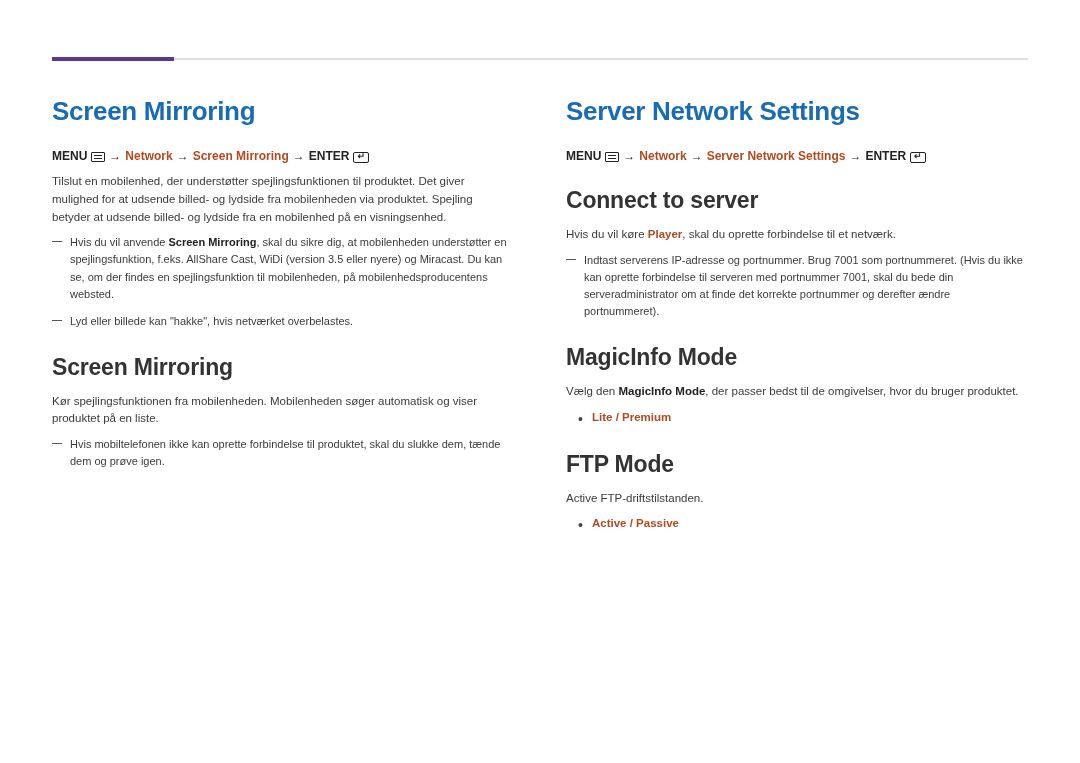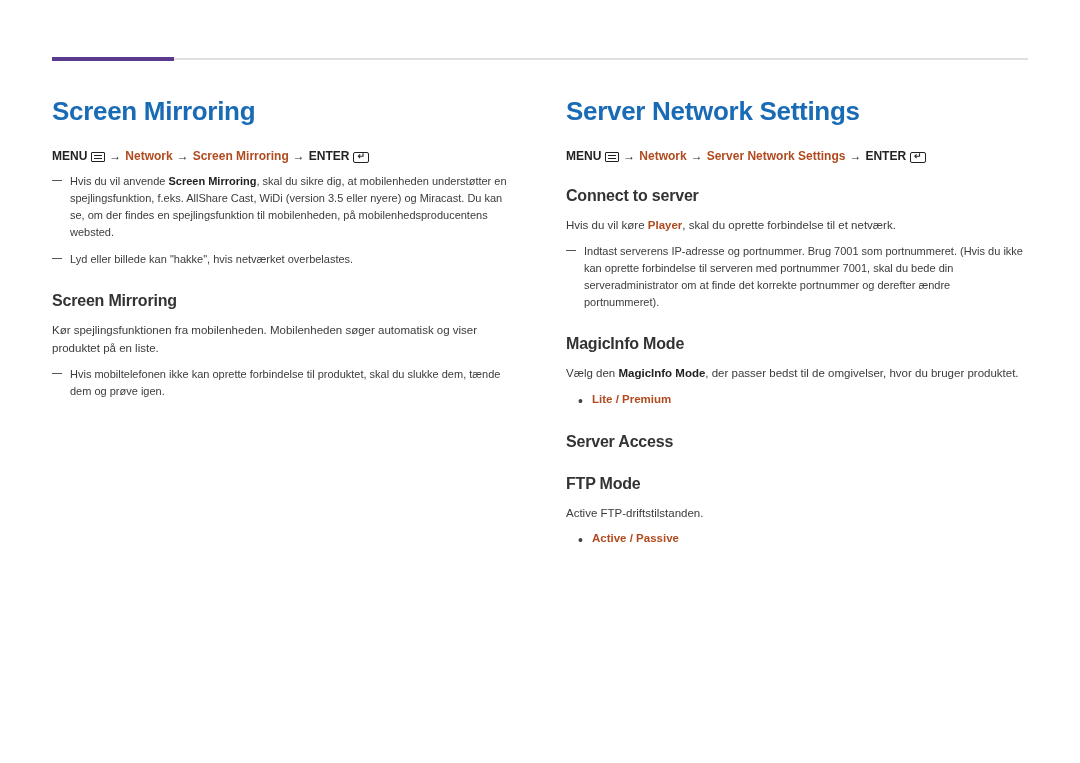--- a/index.html
+++ b/index.html
@@ -3,21 +3,21 @@
 <meta charset="utf-8">
 <style>
   * { box-sizing: border-box; margin: 0; padding: 0; }
   html, body { width: 1080px; height: 763px; background: #fff; font-family: "Segoe UI", "Helvetica Neue", Arial, sans-serif; color: #2a2a2a; }
   .page { padding: 58px 52px 0 52px; }
   .rule { height: 2px; background: #e0e0e0; margin-bottom: 36px; position: relative; }
   .rule-accent { position: absolute; left: 0; top: -1px; height: 4px; width: 122px; background: #5a3a8a; }
   .cols { display: flex; gap: 52px; }
   .col { flex: 1; }
   h1 { color: #1a6bb5; font-weight: 600; font-size: 26px; margin-bottom: 22px; letter-spacing: -0.3px; }
-  h2 { color: #333; font-weight: 600; font-size: 16px; margin-top: 24px; margin-bottom: 12px; letter-spacing: -0.2px; }
+  h2 { color: #333; font-weight: 600; font-size: 23px; margin-top: 24px; margin-bottom: 12px; letter-spacing: -0.2px; }
   .breadcrumb { font-size: 12px; font-weight: 700; margin-bottom: 10px; display: flex; flex-wrap: wrap; align-items: center; gap: 4px; }
   .breadcrumb .nav { color: #b04a1f; font-weight: 700; }
   .breadcrumb .arr { font-weight: 400; }
   .icon-box { display: inline-block; border: 1.4px solid #222; border-radius: 1px; width: 14px; height: 10px; position: relative; top: 1px; }
   .icon-box.menu::before { content: ""; position: absolute; left: 2px; right: 2px; top: 2px; border-top: 1px solid #222; }
   .icon-box.menu::after { content: ""; position: absolute; left: 2px; right: 2px; bottom: 2px; border-top: 1px solid #222; }
   .icon-enter { display: inline-block; width: 16px; height: 11px; border: 1.4px solid #222; border-radius: 2px; position: relative; top: 1px; }
   .icon-enter::after { content: "↵"; position: absolute; font-size: 9px; left: 3px; top: -2px; }
   p.body { font-size: 11.5px; line-height: 1.55; color: #3b3b3b; margin-bottom: 8px; }
   .dash-list { list-style: none; margin: 6px 0 10px 0; padding-left: 14px; }
@@ -48,20 +48,21 @@
         <span class="icon-box menu"></span>
         <span class="arr">→</span>
         <span class="nav">Network</span>
         <span class="arr">→</span>
         <span class="nav">Screen Mirroring</span>
         <span class="arr">→</span>
         <b>ENTER</b>
         <span class="icon-enter"></span>
       </div>
 
+      <p class="body">Tilslut en mobilenhed, der understøtter spejlingsfunktionen til produktet. Det giver mulighed for at udsende billed- og lydside fra mobilenheden via produktet. Spejling betyder at udsende billed- og lydside fra en mobilenhed på en visningsenhed.</p>
 
       <ul class="dash-list">
         <li>
           <span>Hvis du vil anvende </span><b>Screen Mirroring</b><span>, skal du sikre dig, at mobilenheden understøtter en spejlingsfunktion, f.eks. AllShare Cast, WiDi (version 3.5 eller nyere) og Miracast. Du kan se, om der findes en spejlingsfunktion til mobilenheden, på mobilenhedsproducentens websted.</span>
         </li>
         <li>Lyd eller billede kan "hakke", hvis netværket overbelastes.</li>
       </ul>
 
       <h2>Screen Mirroring</h2>
       <p class="body">Kør spejlingsfunktionen fra mobilenheden. Mobilenheden søger automatisk og viser produktet på en liste.</p>
@@ -94,21 +95,20 @@
       </ul>
 
       <h2>MagicInfo Mode</h2>
       <p class="body">
         <span>Vælg den </span><b>MagicInfo Mode</b><span>, der passer bedst til de omgivelser, hvor du bruger produktet.</span>
       </p>
       <ul class="dot-list">
         <li><span class="opt">Lite / Premium</span></li>
       </ul>
 
-      <h2>Server Access</h2>
 
       <h2>FTP Mode</h2>
       <p class="body">Active FTP-driftstilstanden.</p>
       <ul class="dot-list">
         <li><span class="opt">Active / Passive</span></li>
       </ul>
     </div>
 
   </div>
 </div>

